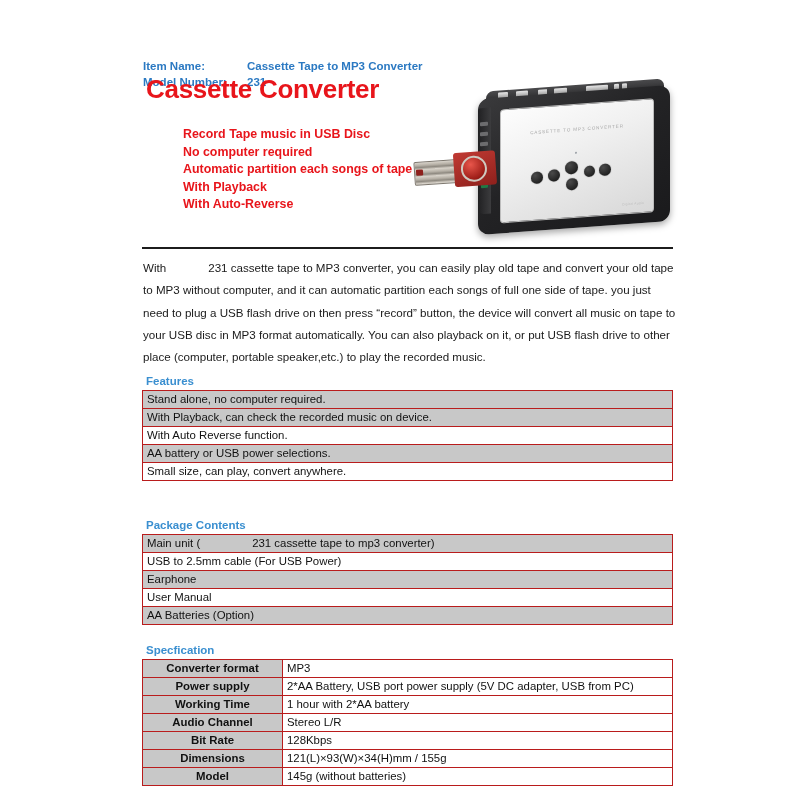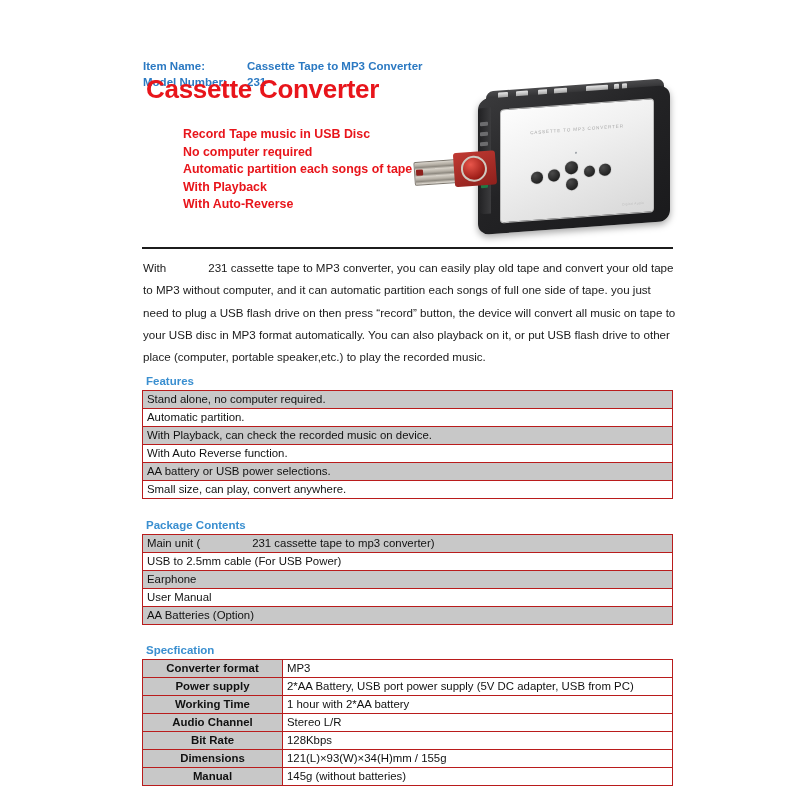--- a/index.html
+++ b/index.html
@@ -310,23 +310,20 @@
   <div class="rule" style="top:247px;"></div>
 
   <div class="para"><span>With</span><span class="gap"></span><span>231 cassette tape to MP3 converter, you can easily play old tape and convert your old tape to MP3 without computer, and it can automatic partition each songs of full one side of tape. you just need to plug a USB flash drive on then press “record” button, the device will convert all music on tape to your USB disc in MP3 format automatically. You can also playback on it, or put USB flash drive to other place (computer, portable speaker,etc.) to play the recorded music.</span></div>
 
   <div class="sect-h" style="top:375px;">Features</div>
   <table class="tbl" style="top:390px;">
     <tbody>
       <tr class="alt">
           <td>Stand alone, no computer required.</td>
         </tr>
-      <tr>
-          <td>Automatic partition.</td>
-        </tr>
       <tr class="alt">
           <td>With Playback, can check the recorded music on device.</td>
         </tr>
       <tr>
           <td>With Auto Reverse function.</td>
         </tr>
       <tr class="alt">
           <td>AA battery or USB power selections.</td>
         </tr>
       <tr>
@@ -377,19 +374,19 @@
         </tr>
       <tr>
           <td class="lbl">Bit Rate</td>
           <td>128Kbps</td>
         </tr>
       <tr>
           <td class="lbl">Dimensions</td>
           <td>121(L)×93(W)×34(H)mm / 155g</td>
         </tr>
       <tr>
-          <td class="lbl">Manual</td>
+          <td class="lbl">Model</td>
           <td>145g (without batteries)</td>
         </tr>
     </tbody>
   </table>
 
 </div>
 
 </body></html>

